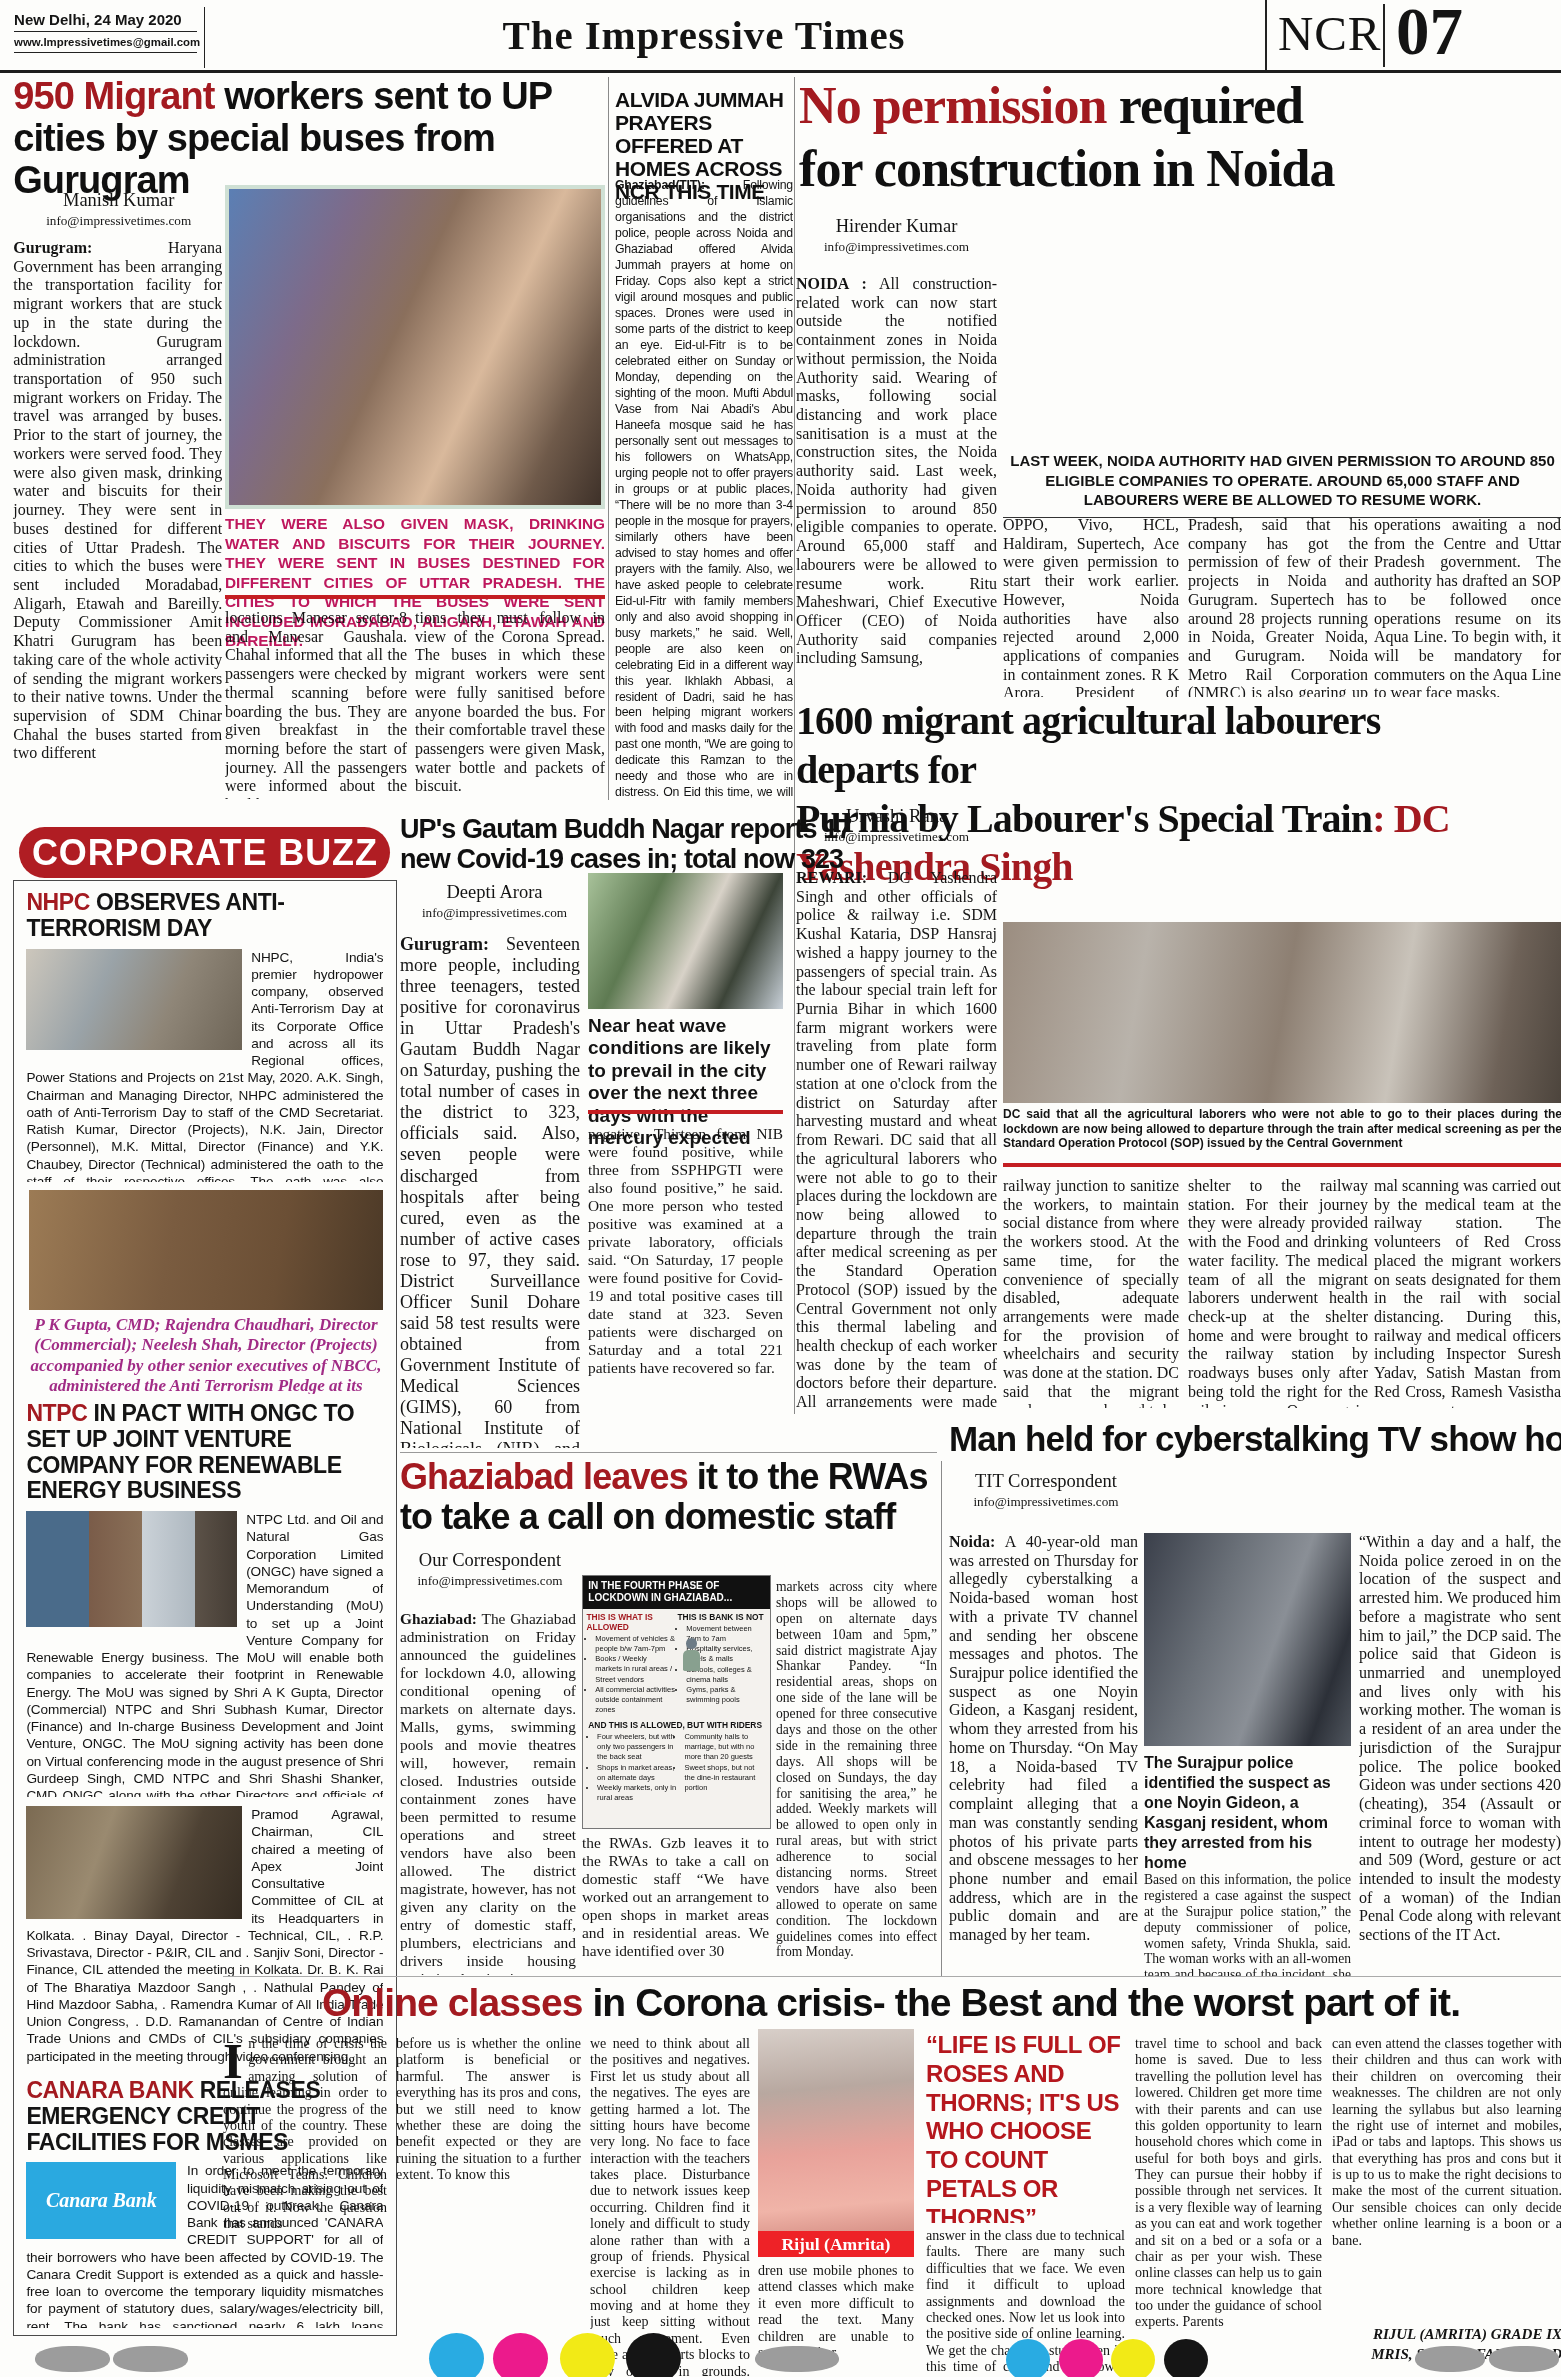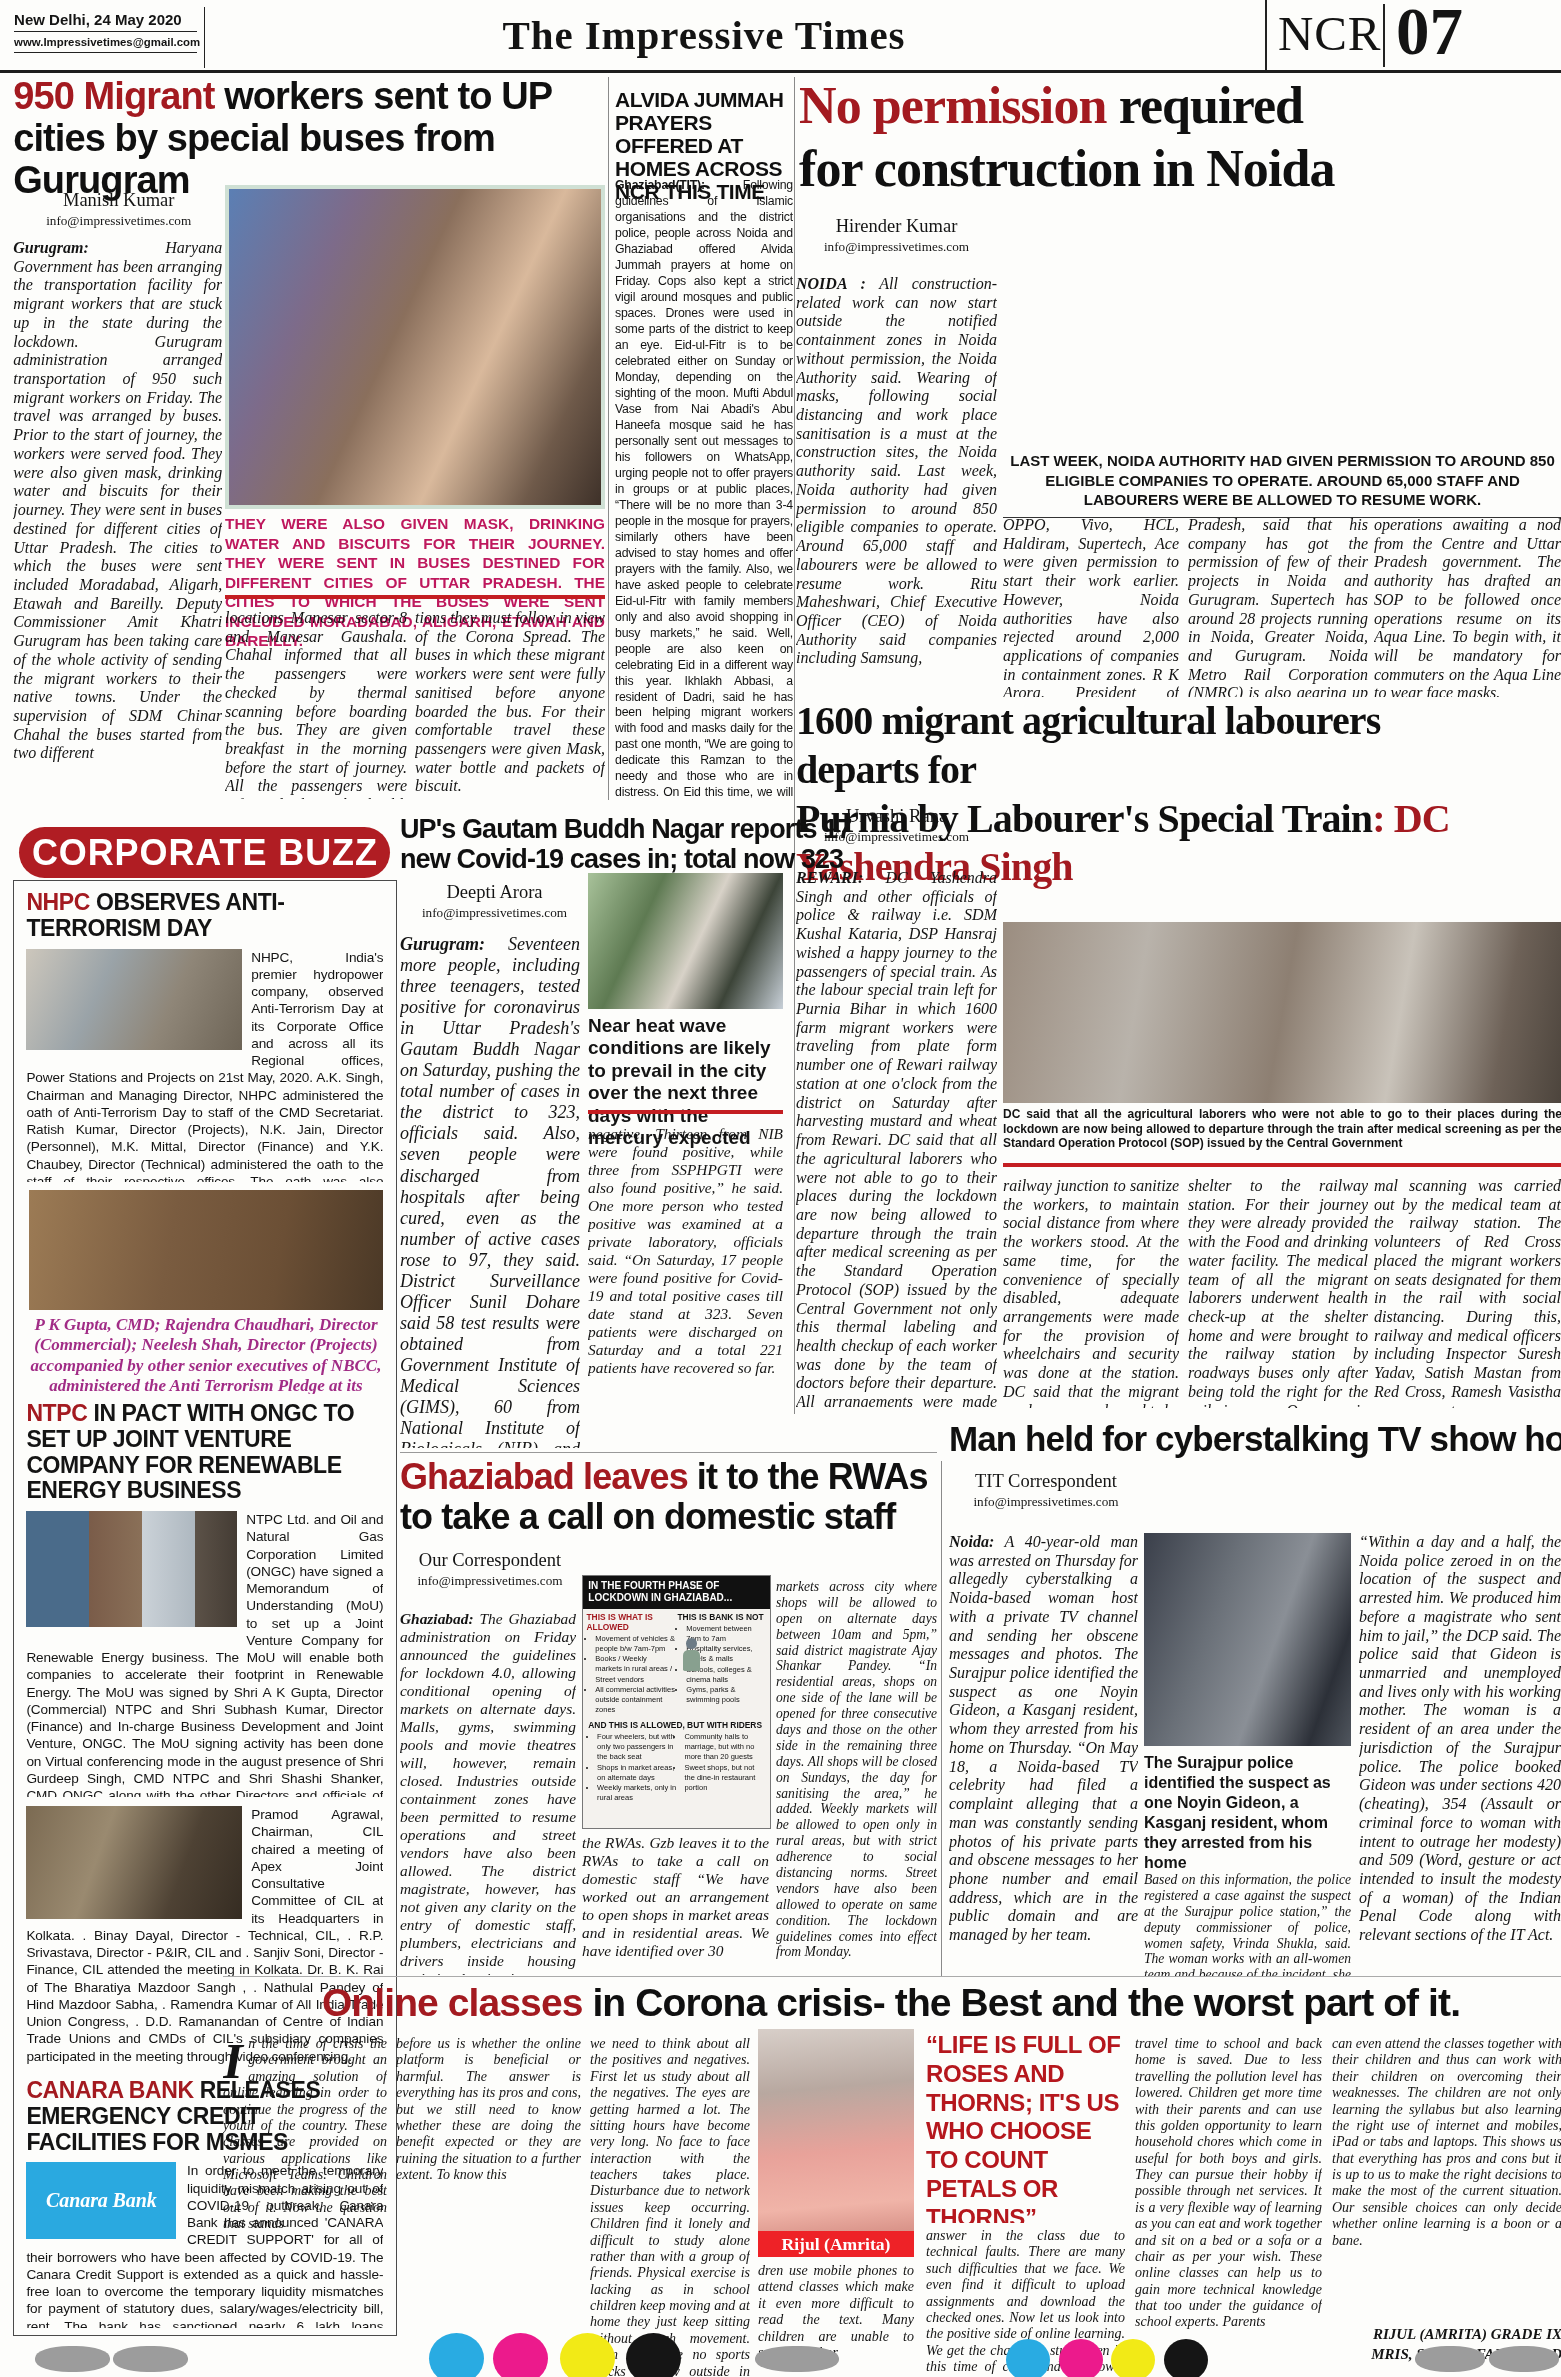--- a/index.html
+++ b/index.html
@@ -15,21 +15,21 @@
   .pageno{font-family:"Liberation Serif",serif;font-size:67px;font-weight:bold;}
   .hrule{background:#1d1d1d;}
   .vrule{background:#8a8a8a;width:0.9px;}
   
   .red{color:#a31a20;}
   .hl{font-family:"Liberation Sans",sans-serif;font-weight:bold;color:#101010;letter-spacing:-0.9px;line-height:1.1;}
   .hl-serif{font-family:"Liberation Serif",serif;font-weight:bold;color:#101010;letter-spacing:-0.9px;line-height:1.2;}
   .byline{text-align:center;font-family:"Liberation Serif",serif;}
   .byline .name{font-size:18.5px;}
   .byline .email{font-size:13.2px;margin-top:1.8px;}
-  .body{font-size:16px;line-height:1.17;text-align:justify;overflow:hidden;font-style:italic;}
+  .body{font-size:16px;line-height:1.17;text-align:justify;overflow:hidden;}
   .body .lead{font-weight:bold;}
   .sansbody{font-family:"Liberation Sans",sans-serif;font-size:12.3px;line-height:1.3;letter-spacing:-0.2px;text-align:justify;overflow:hidden;}
   .sansbody .lead{font-weight:bold;}
   .caps-caption{font-family:"Liberation Sans",sans-serif;font-weight:bold;font-size:15.4px;line-height:1.27;text-align:justify;color:#be185d;}
   .red-rule{background:#c41e22;height:4.4px;}
   .photo{overflow:hidden;}
   
   .cb-banner{background:#b01d23;border-radius:26.4px;color:#fff;text-align:center;
              font-family:"Liberation Sans",sans-serif;font-weight:bold;font-size:36px;line-height:51px;letter-spacing:0.9px;z-index:3;}
   .cb-box{border:1.8px solid #4a4a4a;background:#fdfdfb;}

